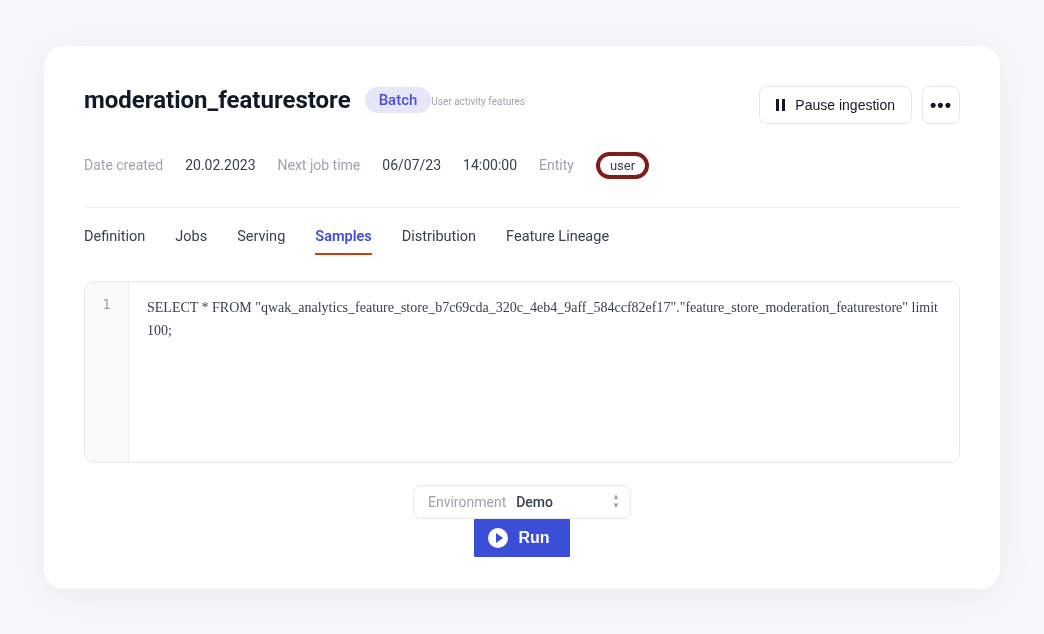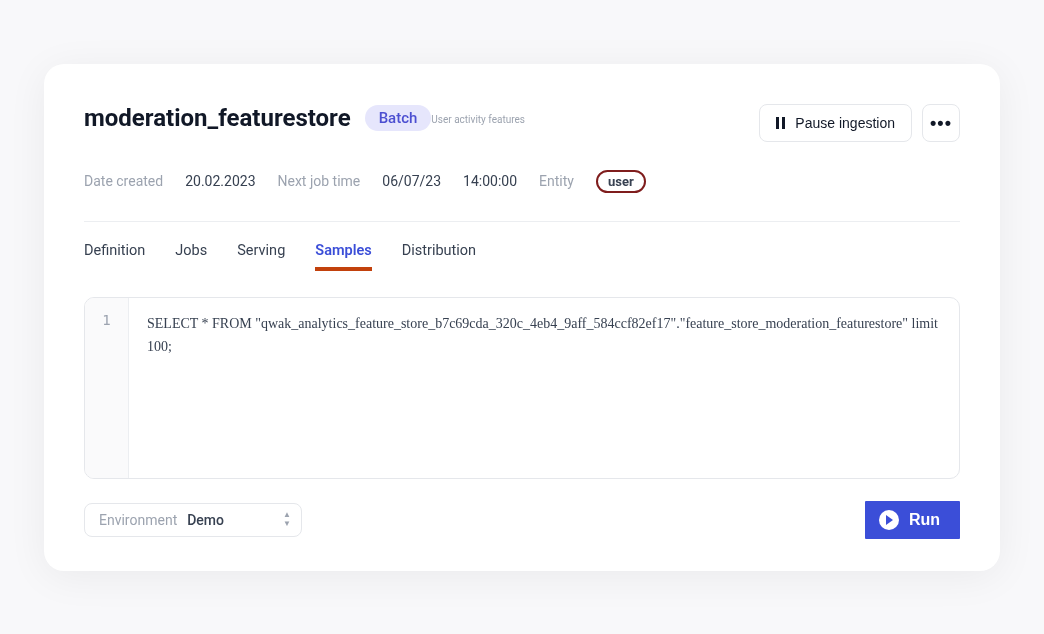--- a/index.html
+++ b/index.html
@@ -93,26 +93,25 @@
       margin-top: 28px;
       display: flex;
       align-items: center;
       gap: 22px;
       font-size: 14px;
       flex-wrap: wrap;
     }
     .meta-label { color: #9ca3af; }
     .meta-value { color: #374151; }
     .entity-chip {
-      border: 2px solid #7f1d1d;
+      border: 4px solid #7f1d1d;
       border-radius: 14px;
       padding: 2px 10px;
       font-size: 13px;
       color: #374151;
-      font-weight: bold;
     }
     .divider {
       border: none;
       border-top: 1px solid #eceef1;
       margin: 28px 0 0 0;
     }
     .tabs {
       display: flex;
       gap: 30px;
       margin-top: 20px;
@@ -120,21 +119,21 @@
     }
     .tab {
       color: #374151;
       padding-bottom: 8px;
       cursor: pointer;
       border-bottom: 2px solid transparent;
     }
     .tab.active {
       color: #3b4ed8;
       font-weight: 600;
-      border-bottom: 4px solid #c2410c;
+      border-bottom: 2px solid #c2410c;
     }
     .editor {
       margin-top: 26px;
       border: 1px solid #e5e7eb;
       border-radius: 10px;
       display: flex;
       height: 182px;
       overflow: hidden;
     }
     .gutter {
@@ -153,22 +152,23 @@
       font-size: 14px;
       color: #374151;
       line-height: 1.7;
       white-space: pre-wrap;
       word-break: break-all;
       flex: 1;
     }
     .footer-row {
       margin-top: 22px;
       display: flex;
-      justify-content: space-between;
-      align-items: center;
+      justify-content: flex-start;
+      align-items: center;
+      flex-direction: column;
     }
     .env-select {
       display: flex;
       align-items: center;
       gap: 10px;
       border: 1px solid #e5e7eb;
       border-radius: 8px;
       padding: 8px 10px 8px 14px;
       font-size: 14px;
       cursor: pointer;
@@ -256,20 +256,21 @@
   </div>
 
   <hr class="divider">
 
   <div class="tabs">
     <div class="tab">Definition</div>
     <div class="tab">Jobs</div>
     <div class="tab">Serving</div>
     <div class="tab active">Samples</div>
     <div class="tab">Distribution</div>
+    <div class="tab">Feature Lineage</div>
   </div>
 
   <div class="editor">
     <div class="gutter">
       <div>1</div>
     </div>
     <div class="code">SELECT * FROM "qwak_analytics_feature_store_b7c69cda_320c_4eb4_9aff_584ccf82ef17"."feature_store_moderation_featurestore" limit 100;</div>
   </div>
 
   <div class="footer-row">

